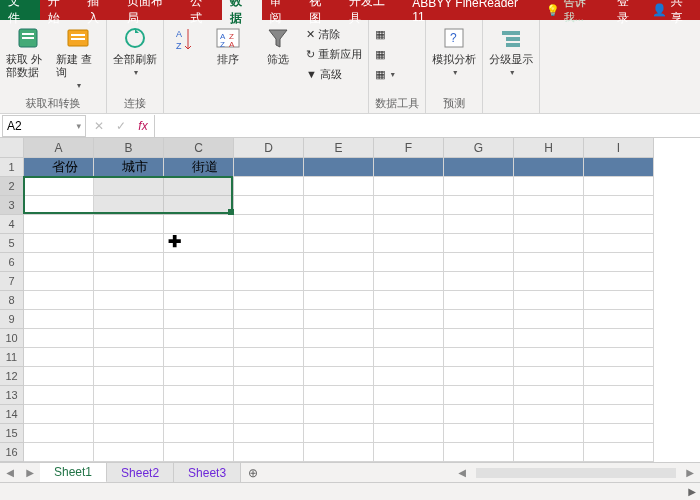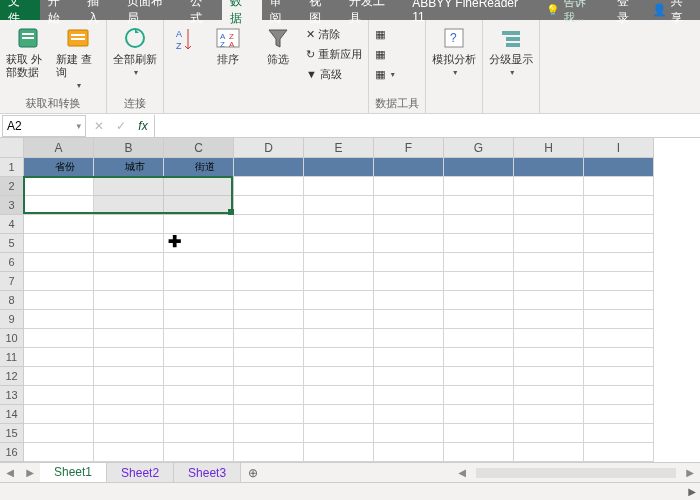--- a/index.html
+++ b/index.html
@@ -1,55 +1,55 @@
 <!DOCTYPE html>
 <html><head>
 <meta charset="utf-8">
 <style>
   * { box-sizing: border-box; margin: 0; padding: 0; font-family: "Microsoft YaHei", Arial, sans-serif; }
   body { width: 700px; height: 500px; background: #fff; overflow: hidden; font-size: 12px; }
 
-  .titlebar { height: 20px; background: #737373; display: flex; align-items: stretch; color: #fff; }
+  .titlebar { height: 20px; background: #b91c1c; display: flex; align-items: stretch; color: #fff; }
   .tab { padding: 0 8px; display: flex; align-items: center; font-size: 12px; cursor: pointer; }
   .tab.file { background: #0c6d3d; }
-  .tab.active { background: #f3f2f1; color: #0c6d3d; }
+  .tab.active { background: #f3f2f1; color: #0c6d3d; font-weight: bold; }
   .tell { color: #cde8d8; display: flex; align-items: center; gap: 4px; padding: 0 6px; font-size: 11px; }
   .login { padding: 0 6px; display: flex; align-items: center; color: #fff; font-size: 12px; }
   .share { padding: 0 6px; display: flex; align-items: center; color: #fff; font-size: 12px; gap: 3px; }
   .spacer-flex { flex: 1; }
 
   .ribbon { height: 94px; background: #f3f2f1; border-bottom: 1px solid #d5d5d5; display: flex; }
   .group { border-right: 1px solid #d5d5d5; display: flex; flex-direction: column; padding: 3px 6px 0 6px; }
   .group-body { flex: 1; display: flex; align-items: flex-start; gap: 6px; }
   .group-label { font-size: 11px; color: #666; text-align: center; padding: 2px 0; }
   .big-btn { display: flex; flex-direction: column; align-items: center; justify-content: flex-start; width: 44px; gap: 2px; cursor: pointer; padding-top: 2px; }
   .big-btn .lbl { font-size: 11px; line-height: 13px; color: #333; }
   .mini-col { display: flex; flex-direction: column; gap: 2px; padding-top: 2px; }
   .mini { display: flex; align-items: center; gap: 3px; font-size: 11px; color: #333; cursor: pointer; height: 18px; }
   .icn { display: inline-flex; align-items: center; justify-content: center; }
   .dd { font-size: 8px; color: #555; margin-left: 2px; }
 
   .fx-bar { height: 24px; background: #fff; display: flex; align-items: center; border-bottom: 1px solid #ccc; }
   .namebox { width: 84px; height: 22px; border: 1px solid #ccc; margin: 0 2px; display: flex; align-items: center; padding: 0 4px; font-size: 12px; justify-content: space-between; }
   .namebox .arr { margin-left: auto; color: #888; font-size: 9px; }
   .fx-btn { width: 22px; text-align: center; color: #bbb; font-size: 12px; }
-  .fx-lbl { width: 22px; text-align: center; font-style: italic; color: #14532d; font-size: 12px; }
+  .fx-lbl { width: 22px; text-align: center; font-style: italic; color: #be185d; font-size: 12px; }
   .fx-input { flex: 1; height: 22px; border-left: 1px solid #ccc; padding: 0 6px; }
 
   .grid-area { position: relative; height: 324px; overflow: hidden; background: #fff; }
   .corner { position: absolute; left: 0; top: 0; width: 24px; height: 20px; background: #e6e6e6; border-right: 1px solid #ccc; border-bottom: 1px solid #ccc; }
   .col-headers { position: absolute; left: 24px; top: 0; height: 20px; display: flex; }
   .ch { width: 70px; height: 20px; background: #e6e6e6; border-right: 1px solid #ccc; border-bottom: 1px solid #ccc; display: flex; align-items: center; justify-content: center; font-size: 12px; color: #555; }
   .row-headers { position: absolute; left: 0; top: 20px; width: 24px; }
   .rh { height: 19px; background: #e6e6e6; border-right: 1px solid #ccc; border-bottom: 1px solid #ccc; display: flex; align-items: center; justify-content: center; font-size: 11px; color: #555; }
   .rh.sel, .ch.sel { background: #d5d5d5; }
   .cells { position: absolute; left: 24px; top: 20px; }
   .row { display: flex; }
   .cell { width: 70px; height: 19px; border-right: 1px solid #d4d4d4; border-bottom: 1px solid #d4d4d4; display: flex; align-items: center; justify-content: center; font-size: 13px; }
-  .row.hdr .cell { background: #5a7da5; color: #000; font-size: 10px; padding-left: 13px; }
+  .row.hdr .cell { background: #5a7da5; color: #000; font-size: 13px; padding-left: 13px; }
   .selbox { position: absolute; border: 2px solid #217346; pointer-events: none; }
   .selbox .handle { position: absolute; right: -3px; bottom: -3px; width: 6px; height: 6px; background: #217346; }
   .sel-fill { position: absolute; background: rgba(180,180,180,0.35); pointer-events: none; }
   .cursor-plus { position: absolute; font-size: 16px; color: #000; pointer-events: none; font-weight: bold; }
 
   .sheetbar { position: absolute; bottom: 18px; left: 0; right: 0; height: 20px; background: #f3f2f1; border-top: 1px solid #ccc; display: flex; align-items: center; }
   .nav-btn { width: 20px; text-align: center; color: #888; cursor: pointer; font-size: 10px; }
   .sheet-tab { padding: 0 14px; height: 20px; display: flex; align-items: center; border-right: 1px solid #ccc; background: #e6e6e6; font-size: 12px; color: #6d28d9; cursor: pointer; }
   .sheet-tab.active { background: #fff; color: #217346; border-bottom: 2px solid #fff; margin-bottom: -1px; }
   .add-sheet { width: 24px; text-align: center; color: #666; cursor: pointer; }
@@ -201,20 +201,21 @@
         <span class="icn">
             <svg width="26" height="26">
               <rect x="4" y="4" width="18" height="18" fill="#fff" stroke="#888"></rect>
               <text x="9" y="17" font-size="12" fill="#36c">?</text>
             </svg>
           </span>
         <span class="lbl">模拟分析</span>
           <span class="dd">▾</span>
       </div>
     </div>
+    <div class="group-label">预测</div>
   </div>
 
   <div class="group">
     <div class="group-body">
       <div class="big-btn">
         <span class="icn">
             <svg width="26" height="26">
               <rect x="4" y="6" width="18" height="4" fill="#6aa"></rect>
               <rect x="8" y="12" width="14" height="4" fill="#6aa"></rect>
               <rect x="8" y="18" width="14" height="4" fill="#6aa"></rect>

